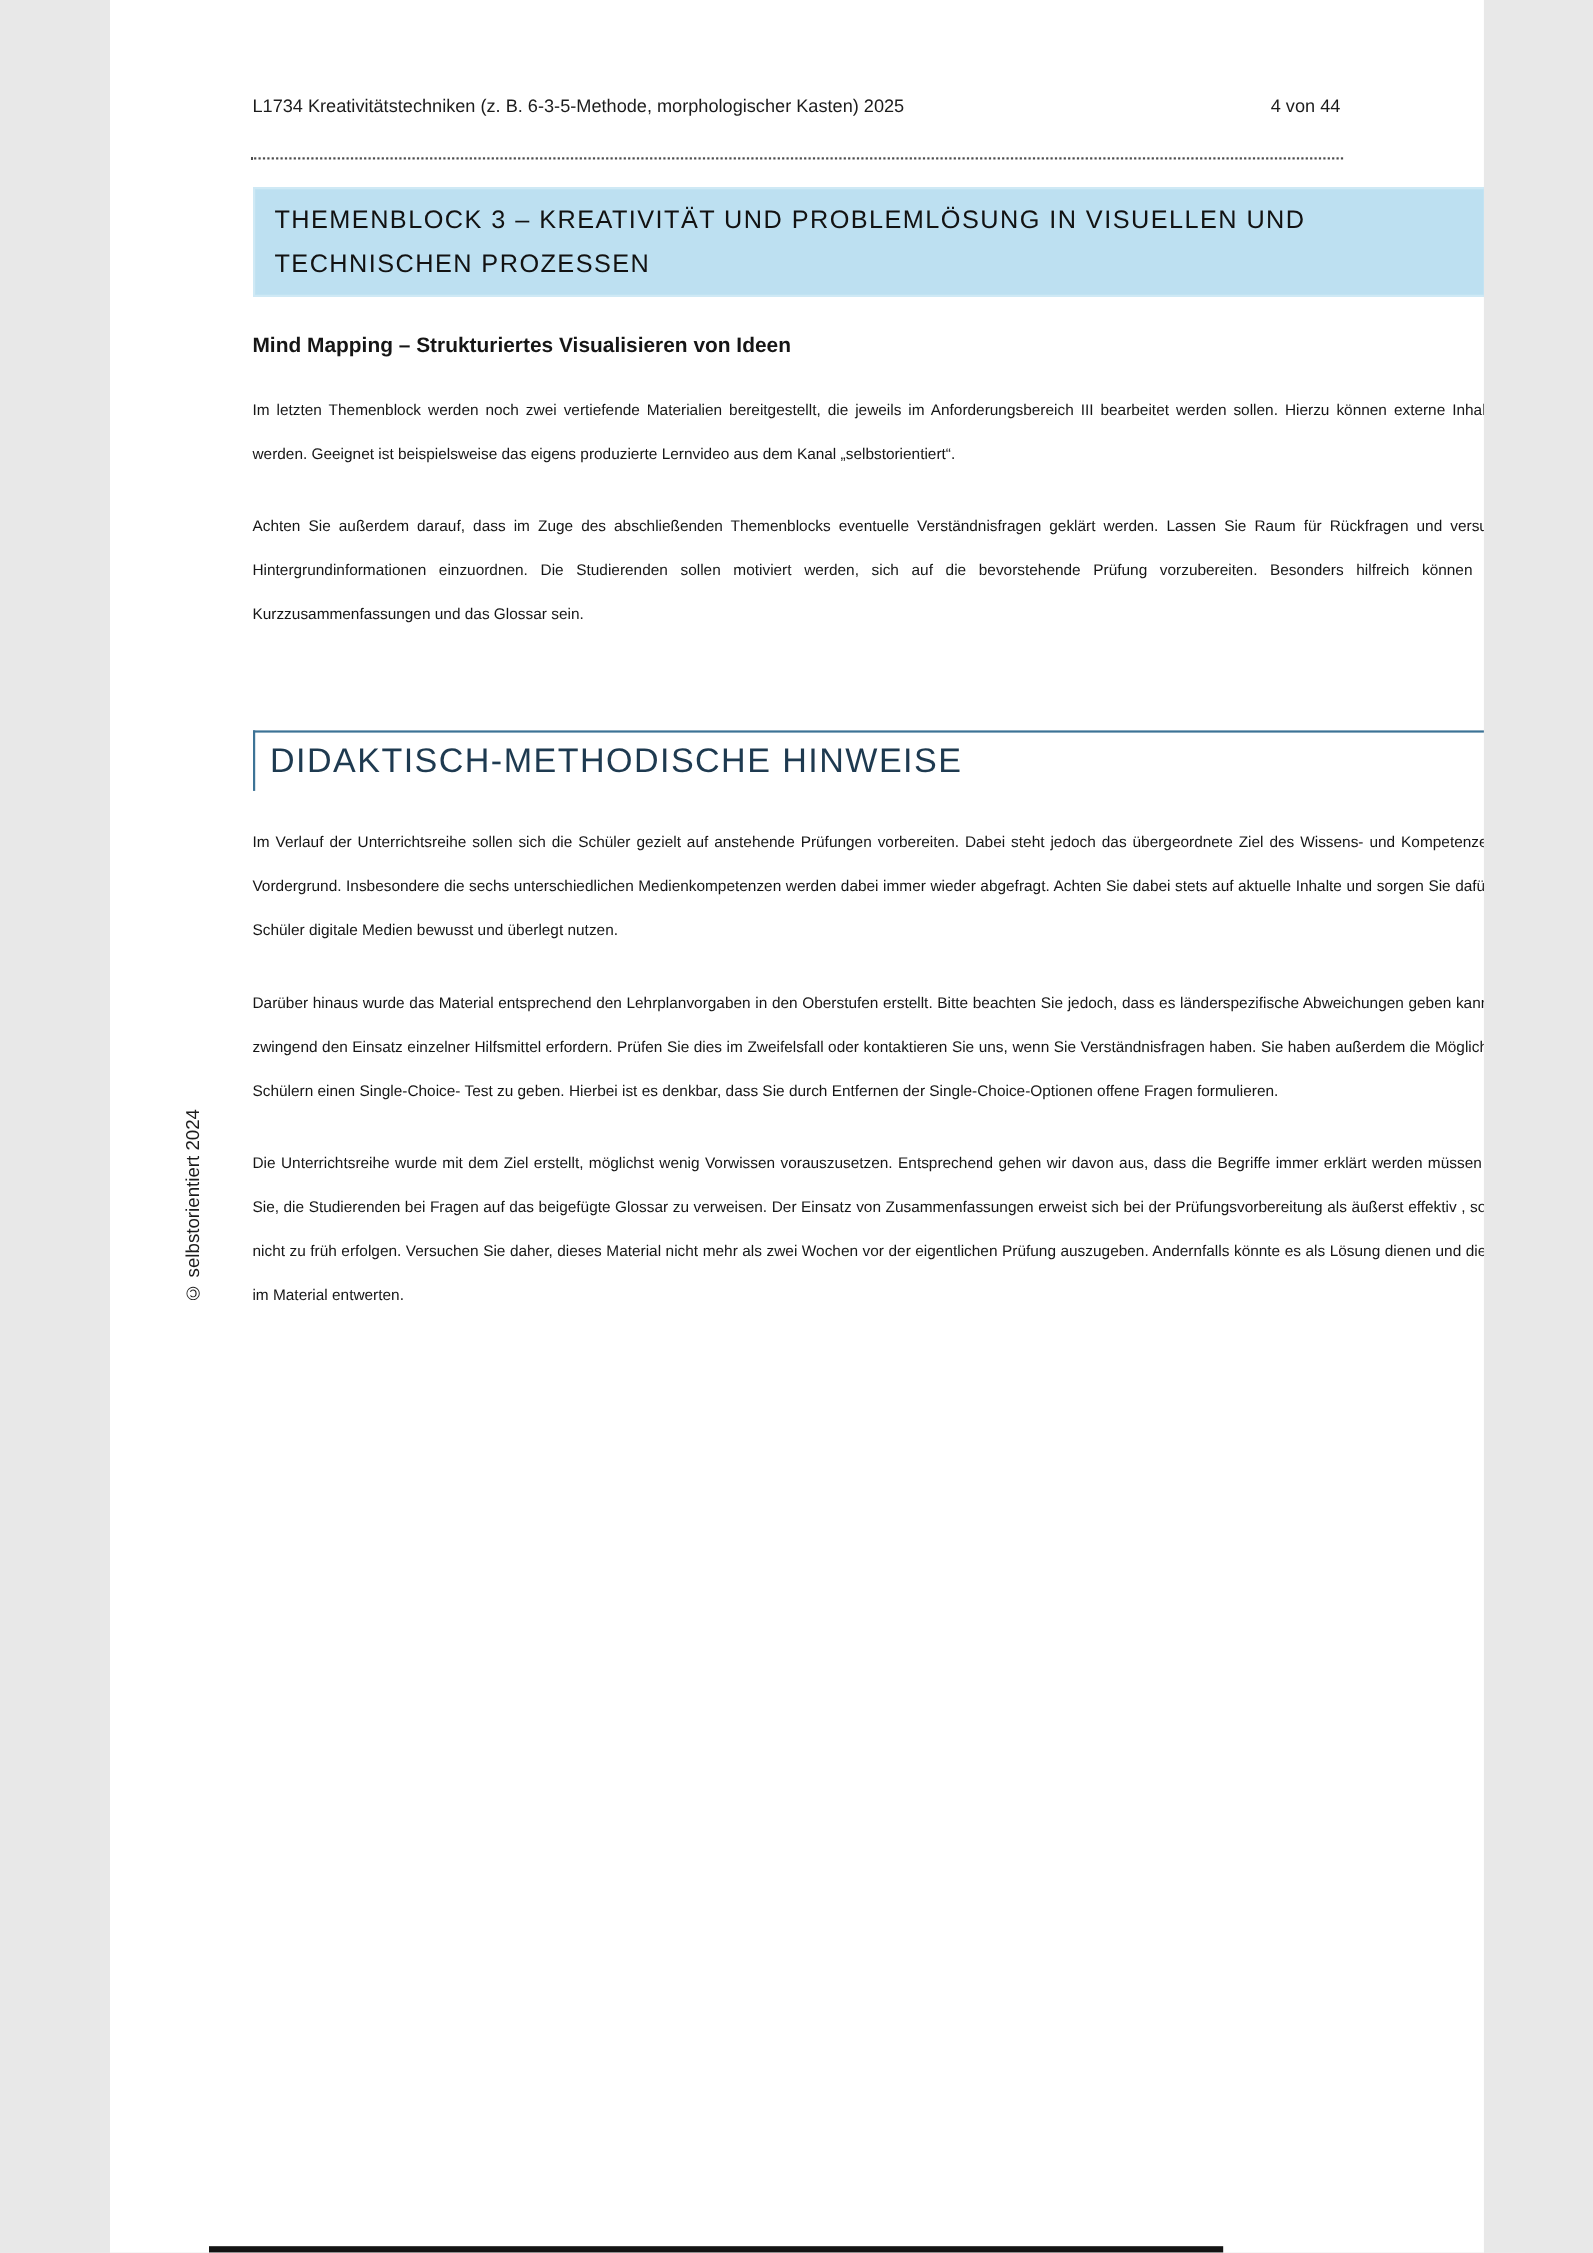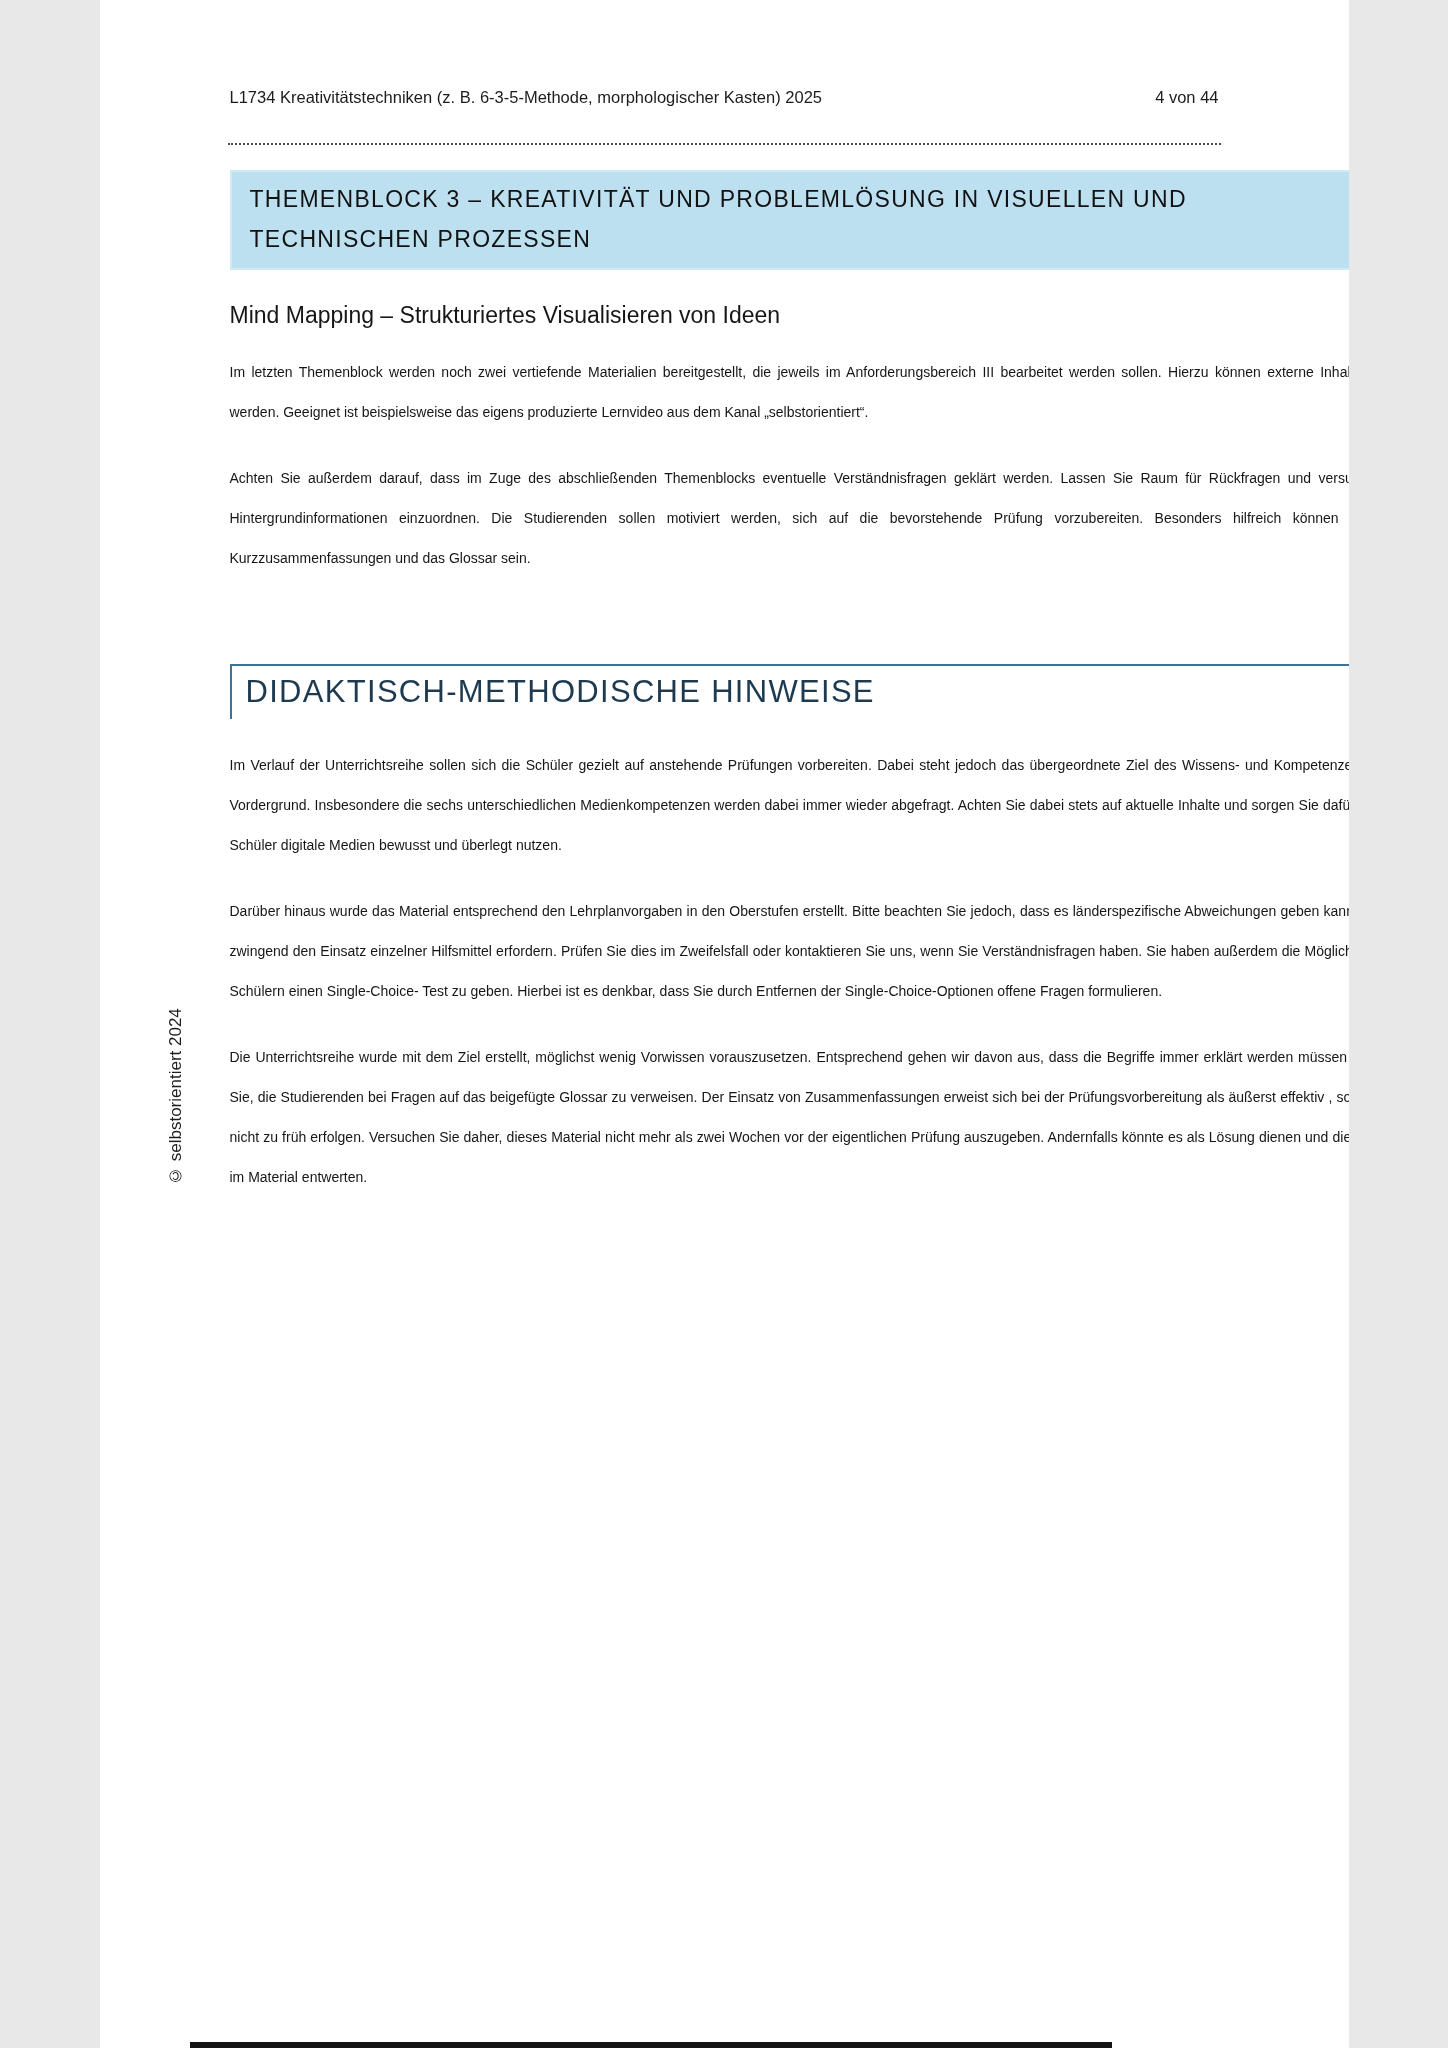--- a/index.html
+++ b/index.html
@@ -50,22 +50,22 @@
     padding: 9px 37px 11px 20px;
     font-size: 23px;
     line-height: 40px;
     letter-spacing: 1.3px;
     color: #121212;
     white-space: pre-line;
     margin: 0 0 32px 0;
   }
 
   .sub-heading {
-    font-size: 23px;
-    font-weight: normal;
+    font-size: 19px;
+    font-weight: bold;
     line-height: 26px;
     margin: 0 0 24px 0;
   }
 
   .body-par {
     font-size: 14px;
     line-height: 40px;
     text-align: justify;
     text-align-last: left;
     margin: 0 3px 26px 0;

